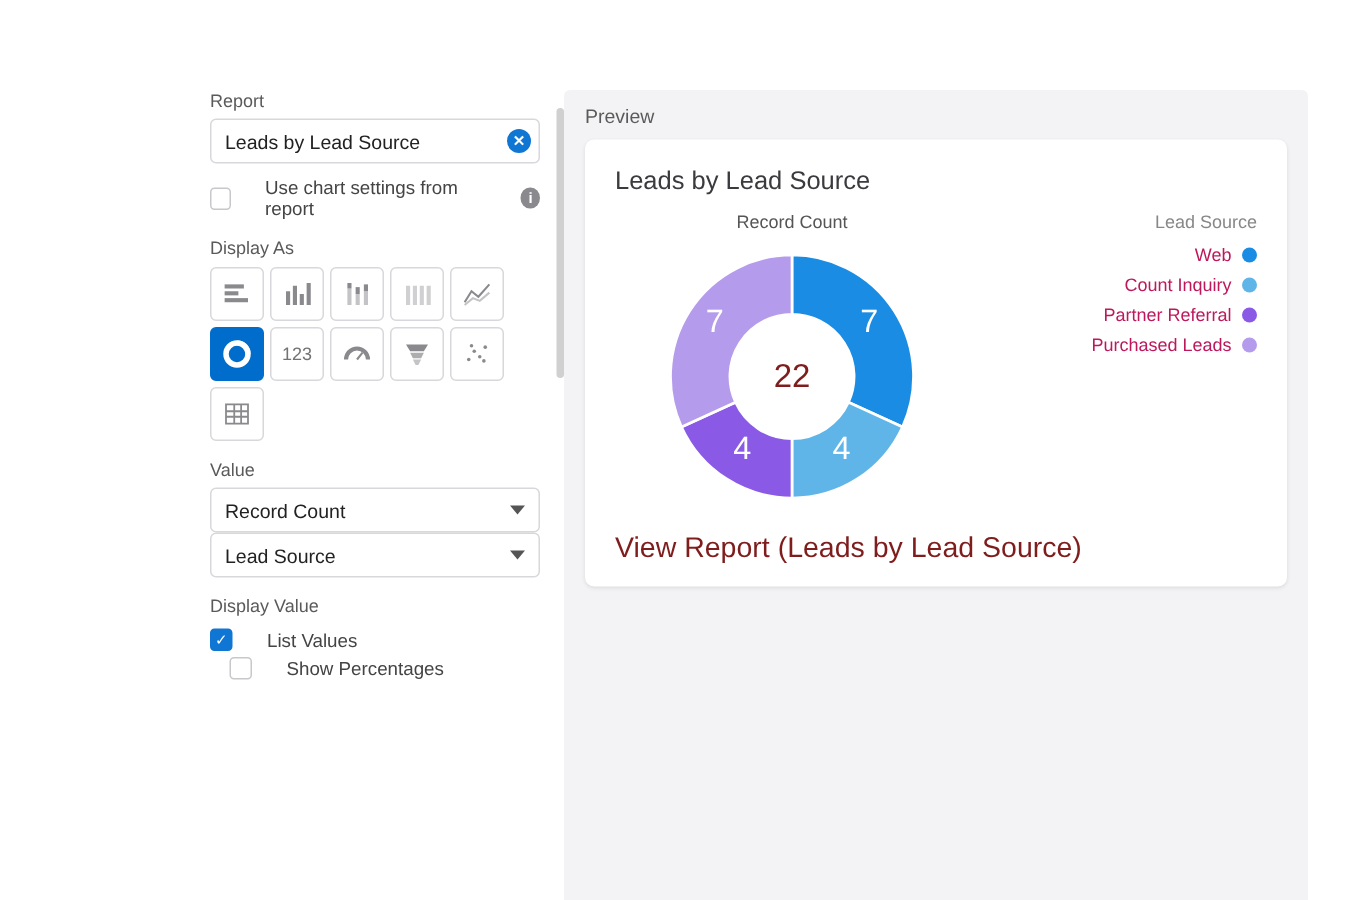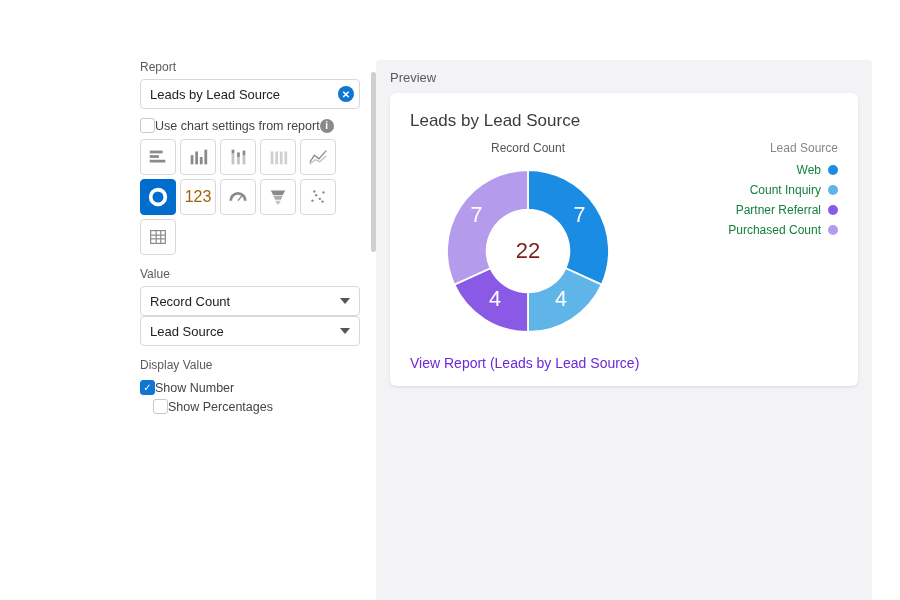--- a/index.html
+++ b/index.html
@@ -14,21 +14,21 @@
   .text-input {
     width: 100%; height: 30px; border: 1px solid #d8d8dc; border-radius: 4px;
     padding: 0 28px 0 9px; font-size: 13px; color: #222; background: #fff;
   }
   .clear-btn {
     position: absolute; right: 6px; top: 50%; transform: translateY(-50%);
     width: 16px; height: 16px; border-radius: 50%; background: #1076d3; color: #fff;
     display: flex; align-items: center; justify-content: center; font-size: 10px; font-weight: bold;
     cursor: pointer;
   }
-  .check-row { display: flex; align-items: center; gap: 0; font-size: 12.5px; color: #444; margin-top: 9px; }
+  .check-row { display: flex; align-items: center; gap: 23px; font-size: 12.5px; color: #444; margin-top: 9px; }
   .checkbox {
     width: 15px; height: 15px; border: 1px solid #c7c7cc; border-radius: 3px; background: #fff;
     display: inline-flex; align-items: center; justify-content: center; font-size: 10px; color: #fff;
   }
   .checkbox.checked { background: #1076d3; border-color: #1076d3; }
   .info-icon {
     width: 14px; height: 14px; border-radius: 50%; background: #8a8a8e; color: #fff;
     display: inline-flex; align-items: center; justify-content: center; font-size: 10px; font-weight: bold;
   }
   .chart-type-grid { display: flex; flex-wrap: wrap; gap: 4px; margin-top: 6px; }
@@ -48,50 +48,51 @@
   .preview-title { font-size: 13px; color: #5a5a5a; margin-bottom: 8px; }
   .preview-card {
     background: #fff; border-radius: 6px; padding: 18px 20px 14px 20px;
     box-shadow: 0 1px 3px rgba(0,0,0,0.1);
   }
   .card-title { font-size: 17px; color: #3b3b3f; font-weight: 500; margin-bottom: 10px; }
   .chart-row { display: flex; align-items: flex-start; }
   .chart-col { flex: 0 0 auto; display: flex; flex-direction: column; align-items: center; }
   .legend-col { margin-left: auto; text-align: right; }
   .legend-title { font-size: 12px; color: #888; margin-bottom: 8px; }
-  .legend-item { display: flex; align-items: center; justify-content: flex-end; gap: 7px; font-size: 12px; color: #15803d; margin-bottom: 6px; }
+  .legend-item { display: flex; align-items: center; justify-content: flex-end; gap: 7px; font-size: 12px; color: #be185d; margin-bottom: 6px; }
   .swatch { width: 10px; height: 10px; border-radius: 50%; }
   .record-count-lbl { font-size: 12px; color: #555; margin-bottom: 6px; }
   .donut-wrap { position: relative; width: 180px; height: 180px; }
   .donut-wrap svg { width: 180px; height: 180px; }
   .donut-center {
     position: absolute; inset: 0; display: flex; align-items: center; justify-content: center;
     font-size: 22px; color: #7f1d1d;
   }
   .slice-label { font-size: 12px; fill: #fff; font-family: inherit; }
-  .view-link { display: inline-block; margin-top: 14px; font-size: 14px; color: #6d28d9; cursor: pointer; }
+  .view-link { display: inline-block; margin-top: 14px; font-size: 19px; color: #7f1d1d; cursor: pointer; }
 </style>
 </head>
 <body>
 
 <div class="app">
   <div class="sidebar">
 
     <div class="lbl">Report</div>
     <div class="input-wrap">
       <input class="text-input" value="Leads by Lead Source" style="">
       <div class="clear-btn">✕</div>
     </div>
 
     <div class="check-row">
       <span class="checkbox"></span>
       <span>Use chart settings from report</span>
       <span class="info-icon">i</span>
     </div>
 
+    <div class="lbl">Display As</div>
     <div class="chart-type-grid">
       <div class="chart-type-btn">
         <svg viewBox="0 0 24 24">
             <rect x="3" y="5" width="14" height="3" fill="currentColor"></rect>
             <rect x="3" y="10" width="10" height="3" fill="currentColor"></rect>
             <rect x="3" y="15" width="17" height="3" fill="currentColor"></rect>
           </svg>
       </div>
       <div class="chart-type-btn">
         <svg viewBox="0 0 24 24">
@@ -124,21 +125,21 @@
             <polyline points="3,18 8,10 13,14 21,5" fill="none" stroke="currentColor" stroke-width="1.5"></polyline>
             <polyline points="3,20 9,15 14,17 21,11" fill="none" stroke="currentColor" stroke-width="1.5" opacity="0.5"></polyline>
           </svg>
       </div>
       <div class="chart-type-btn selected">
         <svg viewBox="0 0 24 24">
             <circle cx="12" cy="12" r="8" fill="none" stroke="currentColor" stroke-width="4"></circle>
             <path d="M12 4 A8 8 0 0 1 20 12" fill="none" stroke="currentColor" stroke-width="4" opacity="0.6"></path>
           </svg>
       </div>
-      <div class="chart-type-btn" style="font-size:16px;color:#a16207;">123</div>
+      <div class="chart-type-btn" style="font-size:12px;color:#737373;">123</div>
       <div class="chart-type-btn">
         <svg viewBox="0 0 24 24">
             <path d="M4 16 A8 8 0 0 1 20 16" fill="none" stroke="currentColor" stroke-width="3"></path>
             <line x1="12" y1="16" x2="16" y2="11" stroke="currentColor" stroke-width="1.5"></line>
           </svg>
       </div>
       <div class="chart-type-btn">
         <svg viewBox="0 0 24 24">
             <polygon points="4,5 20,5 17,10 7,10" fill="currentColor"></polygon>
             <polygon points="7,11 17,11 15,15 9,15" fill="currentColor" opacity="0.7"></polygon>
@@ -174,21 +175,21 @@
 
     <div class="select">
       <span>Lead Source</span>
       <span class="caret"></span>
     </div>
 
     <div class="lbl">Display Value</div>
 
     <div class="check-row" style="margin-top:8px;">
       <span class="checkbox checked">✓</span>
-      <span>Show Number</span>
+      <span>List Values</span>
     </div>
     <div class="check-row" style="margin-top:4px;padding-left:13px;">
       <span class="checkbox"></span>
       <span>Show Percentages</span>
     </div>
 
   </div>
 
   <div class="preview-area">
     <div class="scrollbar-hint"></div>
@@ -222,21 +223,21 @@
               </div>
               <div class="legend-item">
                 <span>Count Inquiry</span>
                 <span class="swatch" style="background: rgb(95, 181, 232);"></span>
               </div>
               <div class="legend-item">
                 <span>Partner Referral</span>
                 <span class="swatch" style="background: rgb(138, 90, 230);"></span>
               </div>
               <div class="legend-item">
-                <span>Purchased Count</span>
+                <span>Purchased Leads</span>
                 <span class="swatch" style="background: rgb(181, 155, 236);"></span>
               </div>
             </div>
         </div>
       </div>
       <a class="view-link">View Report (Leads by Lead Source)</a>
     </div>
   </div>
 </div>
 

